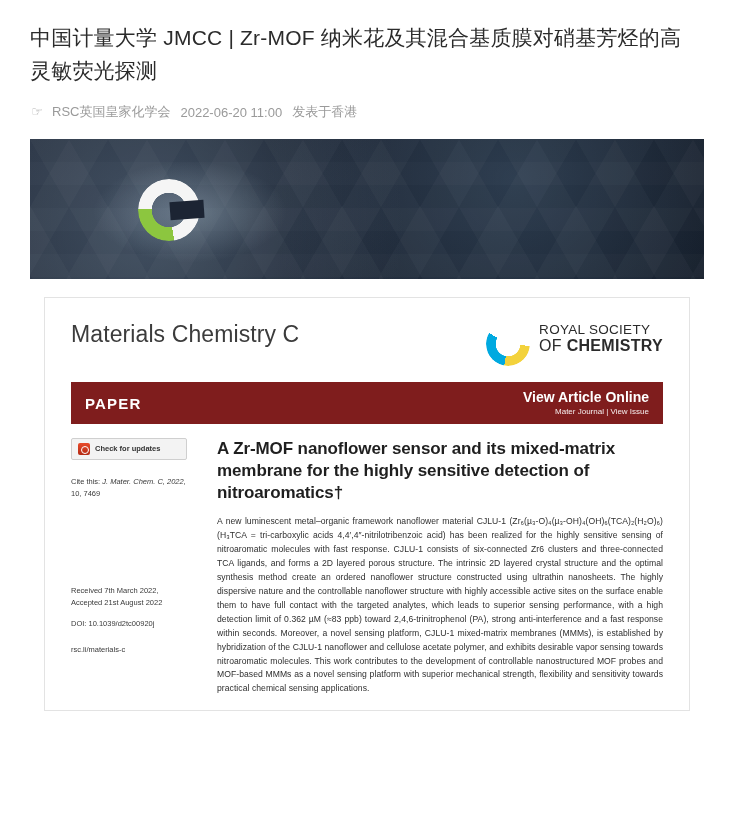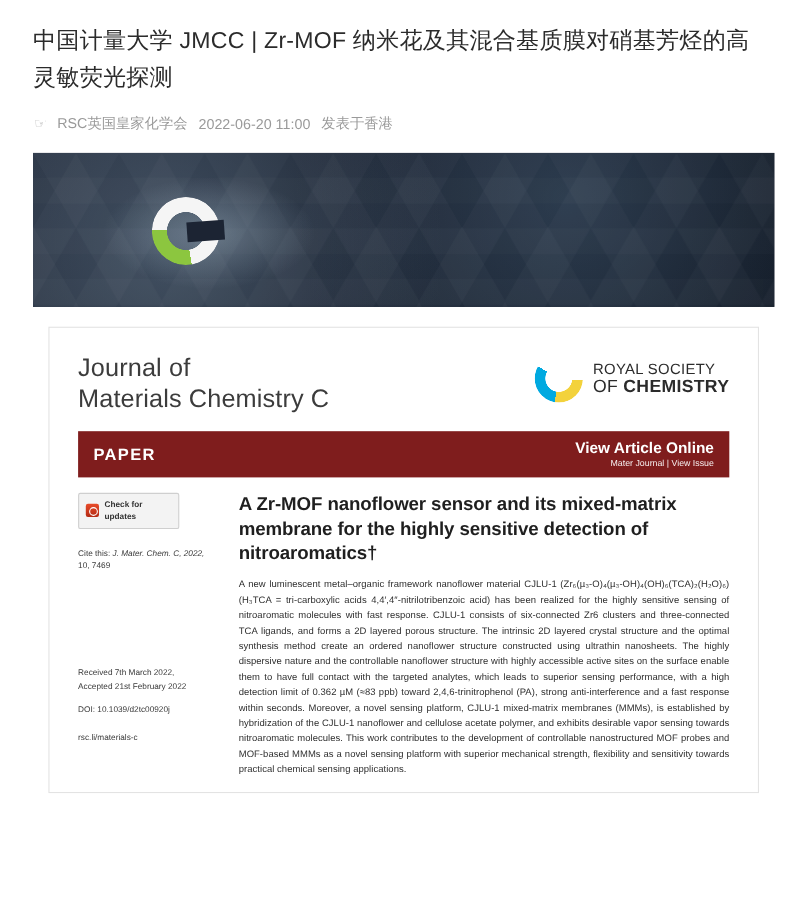--- a/index.html
+++ b/index.html
@@ -116,21 +116,21 @@
   }
   .journal-name {
     font-size: 23px;
     line-height: 1.22;
     color: #3c3c3c;
     font-weight: 400;
     letter-spacing: 0.1px;
   }
   .rsc-logo {
     display: flex;
-    align-items: center;
+    align-items: flex-start;
     gap: 9px;
     margin-top: 2px;
   }
   .rsc-logo-mark {
     width: 44px; height: 44px;
     border-radius: 50%;
     background: conic-gradient(from 205deg, #00a9e0 0deg, #00a9e0 95deg, #ffffff 95deg, #ffffff 250deg, #f3d23c 250deg, #f3d23c 345deg, #00a9e0 345deg);
     -webkit-mask: radial-gradient(circle at center, transparent 0 12px, #000 12.5px);
             mask: radial-gradient(circle at center, transparent 0 12px, #000 12.5px);
     position: relative;
@@ -191,21 +191,21 @@
     color: #3a3a3a;
     line-height: 1.5;
   }
   .cfu {
     display: flex;
     align-items: center;
     gap: 5px;
     border: 1px solid #cfcfcf;
     background: #f3f3f3;
     padding: 4px 6px;
-    width: 92px;
+    width: 116px;
     box-sizing: border-box;
     border-radius: 2px;
   }
   .cfu-badge {
     width: 12px; height: 12px;
     border-radius: 2px;
     background: linear-gradient(#e84b2a, #b32a14);
     position: relative;
     flex: 0 0 12px;
   }
@@ -301,21 +301,20 @@
     <div class="banner-tri"></div>
     <div class="banner-glow"></div>
     <div class="rsc-c-mark"></div>
     <div class="rsc-c-notch"></div>
   </div>
 
   <div class="paper">
 
     <div class="paper-head">
       <div class="journal-name">
-        <div>Journal of</div>
         <div>Materials Chemistry C</div>
       </div>
       <div class="rsc-logo">
         <div class="rsc-logo-mark"></div>
         <div class="rsc-logo-text">
           <div class="l1">ROYAL SOCIETY</div>
           <div class="l2"><span>OF </span><b>CHEMISTRY</b></div>
         </div>
       </div>
     </div>
@@ -337,21 +336,21 @@
         </div>
 
         <div class="cite-block">
           <span>Cite this:</span>
           <i>J. Mater. Chem. C, 2022,</i>
           <div>10, 7469</div>
         </div>
 
         <div class="left-bottom">
           <div>Received 7th March 2022,</div>
-          <div>Accepted 21st February 2022</div>
+          <div>Accepted 21st August 2022</div>
           <div class="doi">DOI: 10.1039/d2tc00920j</div>
           <div class="site">rsc.li/materials-c</div>
         </div>
       </div>
 
       <div class="paper-col-right">
         <h2 class="paper-title">A Zr-MOF nanoflower sensor and its mixed-matrix membrane for the highly sensitive detection of nitroaromatics†</h2>
 
 
         <div class="abstract">A new luminescent metal–organic framework nanoflower material CJLU-1 (Zr₆(µ₃-O)₄(µ₃-OH)₄(OH)₆(TCA)₂(H₂O)₆) (H₃TCA = tri-carboxylic acids 4,4′,4″-nitrilotribenzoic acid) has been realized for the highly sensitive sensing of nitroaromatic molecules with fast response. CJLU-1 consists of six-connected Zr6 clusters and three-connected TCA ligands, and forms a 2D layered porous structure. The intrinsic 2D layered crystal structure and the optimal synthesis method create an ordered nanoflower structure constructed using ultrathin nanosheets. The highly dispersive nature and the controllable nanoflower structure with highly accessible active sites on the surface enable them to have full contact with the targeted analytes, which leads to superior sensing performance, with a high detection limit of 0.362 µM (≈83 ppb) toward 2,4,6-trinitrophenol (PA), strong anti-interference and a fast response within seconds. Moreover, a novel sensing platform, CJLU-1 mixed-matrix membranes (MMMs), is established by hybridization of the CJLU-1 nanoflower and cellulose acetate polymer, and exhibits desirable vapor sensing towards nitroaromatic molecules. This work contributes to the development of controllable nanostructured MOF probes and MOF-based MMMs as a novel sensing platform with superior mechanical strength, flexibility and sensitivity towards practical chemical sensing applications.</div>

